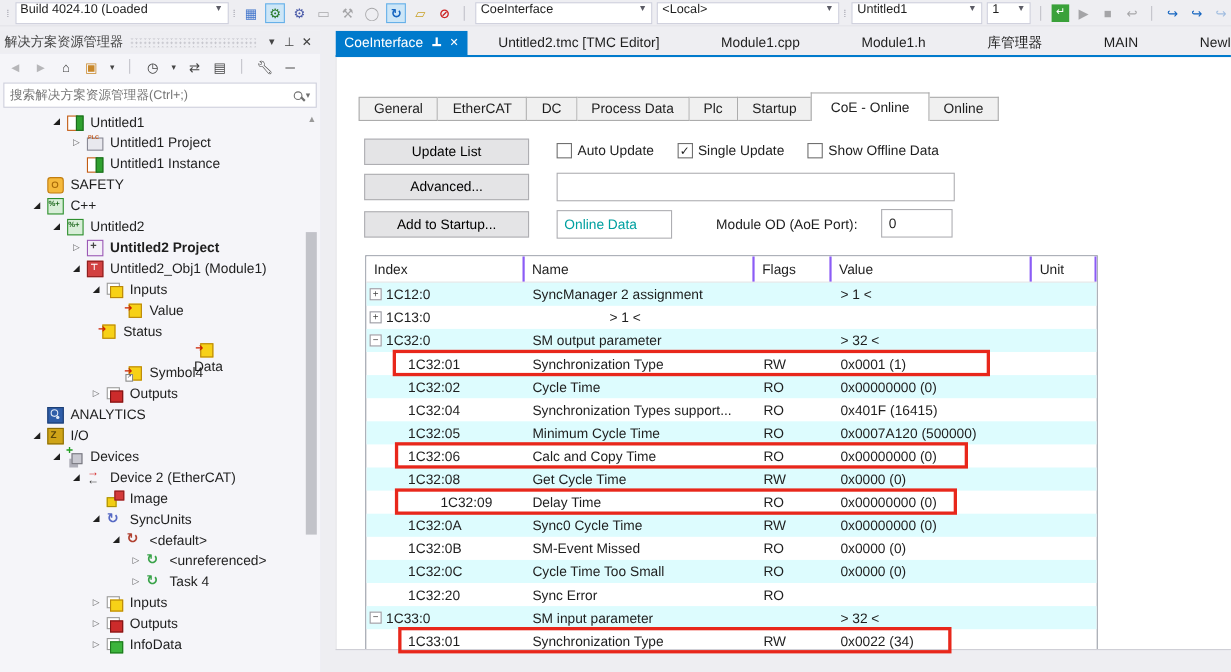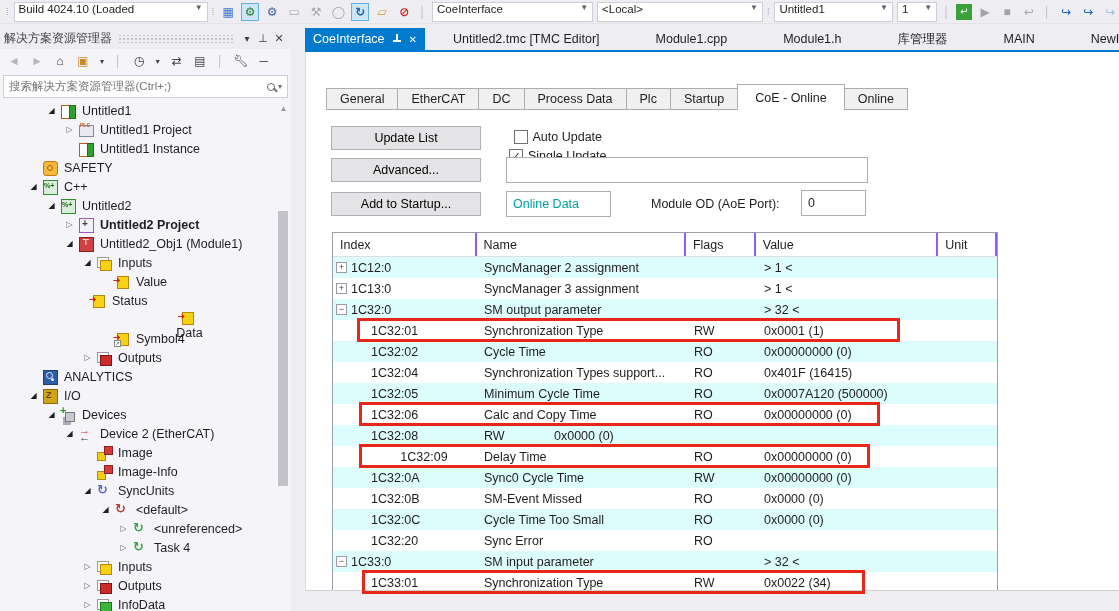--- a/index.html
+++ b/index.html
@@ -94,21 +94,21 @@
   #bottom-strip { position:absolute; left:0; top:562px; width:814px; height:21px; background:#eeeef2; border-top:1px solid #cfcfd6; }
 
   
   #coe-tabs { position:absolute; left:20px; top:32px; display:flex; align-items:flex-end; height:26px; }
   .ctab { border:1px solid #acacac; border-left-width:0; background:#f0f0f0; height:22px; display:flex; align-items:center; padding:0 13px; font-size:12.5px; }
   .ctab:first-child { border-left-width:1px; }
   .ctab.active { background:#fff; height:26px; border-bottom:none; padding:0 17px; position:relative; z-index:2; margin-left:-1px; border-left-width:1px; }
 
   .btn { position:absolute; width:150px; height:24px; background:#e4e4e6; border:1px solid #aeaeb2; 
     display:flex; align-items:center; justify-content:center; font-size:12.5px; }
-  .cbrow { position:absolute; display:flex; align-items:center; gap:5px; font-size:12.5px;flex-direction:column; }
+  .cbrow { position:absolute; display:flex; align-items:center; gap:5px; font-size:12.5px; }
   .cb { width:14px; height:14px; background:#fff; border:1px solid #707070; display:flex; align-items:center; justify-content:center; font-size:11px; }
   .inputbox { position:absolute; background:#fff; border:1px solid #aeaeb2; font-size:12.5px; display:flex; align-items:center; padding:0 6px; }
   #online-data { color:#00a0a0; }
   #module-od-label { position:absolute; font-size:12.5px; }
 
   
   #coe-table { position:absolute; left:26px; top:180px; width:666px; height:370px; border:1px solid #9a9fa8; overflow:hidden; background:#fff; }
   #thead { height:24px; display:flex; border-bottom:1px solid #e0e0e0; background:#fff; }
   #thead .hc { display:flex; align-items:center; padding-left:7px; border-right:2px solid #8b5cf6; font-size:12.5px; color:#1e1e1e; }
   .trw { height:21px; display:flex; position:relative; font-size:12.5px; }
@@ -286,25 +286,20 @@
         <span class="expd">◢</span>
         <span class="icon ic-ethercat"></span>
         <span class="lbl">Device 2 (EtherCAT)</span>
       </div>
       <div class="trow" style="padding-left: 79px;">
         <span class="expd"></span>
         <span class="icon ic-image"></span>
         <span class="lbl">Image</span>
       </div>
       <div class="trow" style="padding-left: 79px;">
-        <span class="expd"></span>
-        <span class="icon ic-image"></span>
-        <span class="lbl">Image-Info</span>
-      </div>
-      <div class="trow" style="padding-left: 79px;">
         <span class="expd">◢</span>
         <span class="icon ic-sync-blue"></span>
         <span class="lbl">SyncUnits</span>
       </div>
       <div class="trow" style="padding-left: 97px;">
         <span class="expd">◢</span>
         <span class="icon ic-sync-red"></span>
         <span class="lbl">&lt;default&gt;</span>
       </div>
       <div class="trow" style="padding-left: 115px;">
@@ -419,21 +414,20 @@
             <div class="c" style="width: 210px; padding-left: 7px;">SyncManager 2 assignment</div>
             <div class="c" style="width: 70px; padding-left: 7px;"></div>
             <div class="c" style="width: 183px; padding-left: 7px;">&gt; 1 &lt;</div>
             <div class="c" style="width: 59px; padding-left: 7px;"></div>
           </div>
           <div class="trw">
             <div class="c" style="width: 144px;">
               <span class="texp">+</span>
               <span>1C13:0</span>
             </div>
-            <div class="c" style="width: 210px; padding-left: 7px;">SyncManager 3 assignment</div>
             <div class="c" style="width: 70px; padding-left: 7px;"></div>
             <div class="c" style="width: 183px; padding-left: 7px;">&gt; 1 &lt;</div>
             <div class="c" style="width: 59px; padding-left: 7px;"></div>
           </div>
           <div class="trw cyan">
             <div class="c" style="width: 144px;">
               <span class="texp">−</span>
               <span>1C32:0</span>
             </div>
             <div class="c" style="width: 210px; padding-left: 7px;">SM output parameter</div>
@@ -491,20 +485,21 @@
             <div class="c" style="width: 70px; padding-left: 7px;">RO</div>
             <div class="c" style="width: 183px; padding-left: 7px;">0x00000000 (0)</div>
             <div class="c" style="width: 59px; padding-left: 7px;"></div>
             <div class="redbox" style="left: 26px; width: 521px;"></div>
           </div>
           <div class="trw cyan">
             <div class="c" style="width: 144px;">
               <span class="subpad"></span>
               <span>1C32:08</span>
             </div>
+            <div class="c" style="width: 210px; padding-left: 7px;">Get Cycle Time</div>
             <div class="c" style="width: 70px; padding-left: 7px;">RW</div>
             <div class="c" style="width: 183px; padding-left: 7px;">0x0000 (0)</div>
             <div class="c" style="width: 59px; padding-left: 7px;"></div>
           </div>
           <div class="trw">
             <div class="c" style="width: 144px; justify-content: center;">
               <span class="subpad"></span>
               <span>1C32:09</span>
             </div>
             <div class="c" style="width: 210px; padding-left: 7px;">Delay Time</div>

